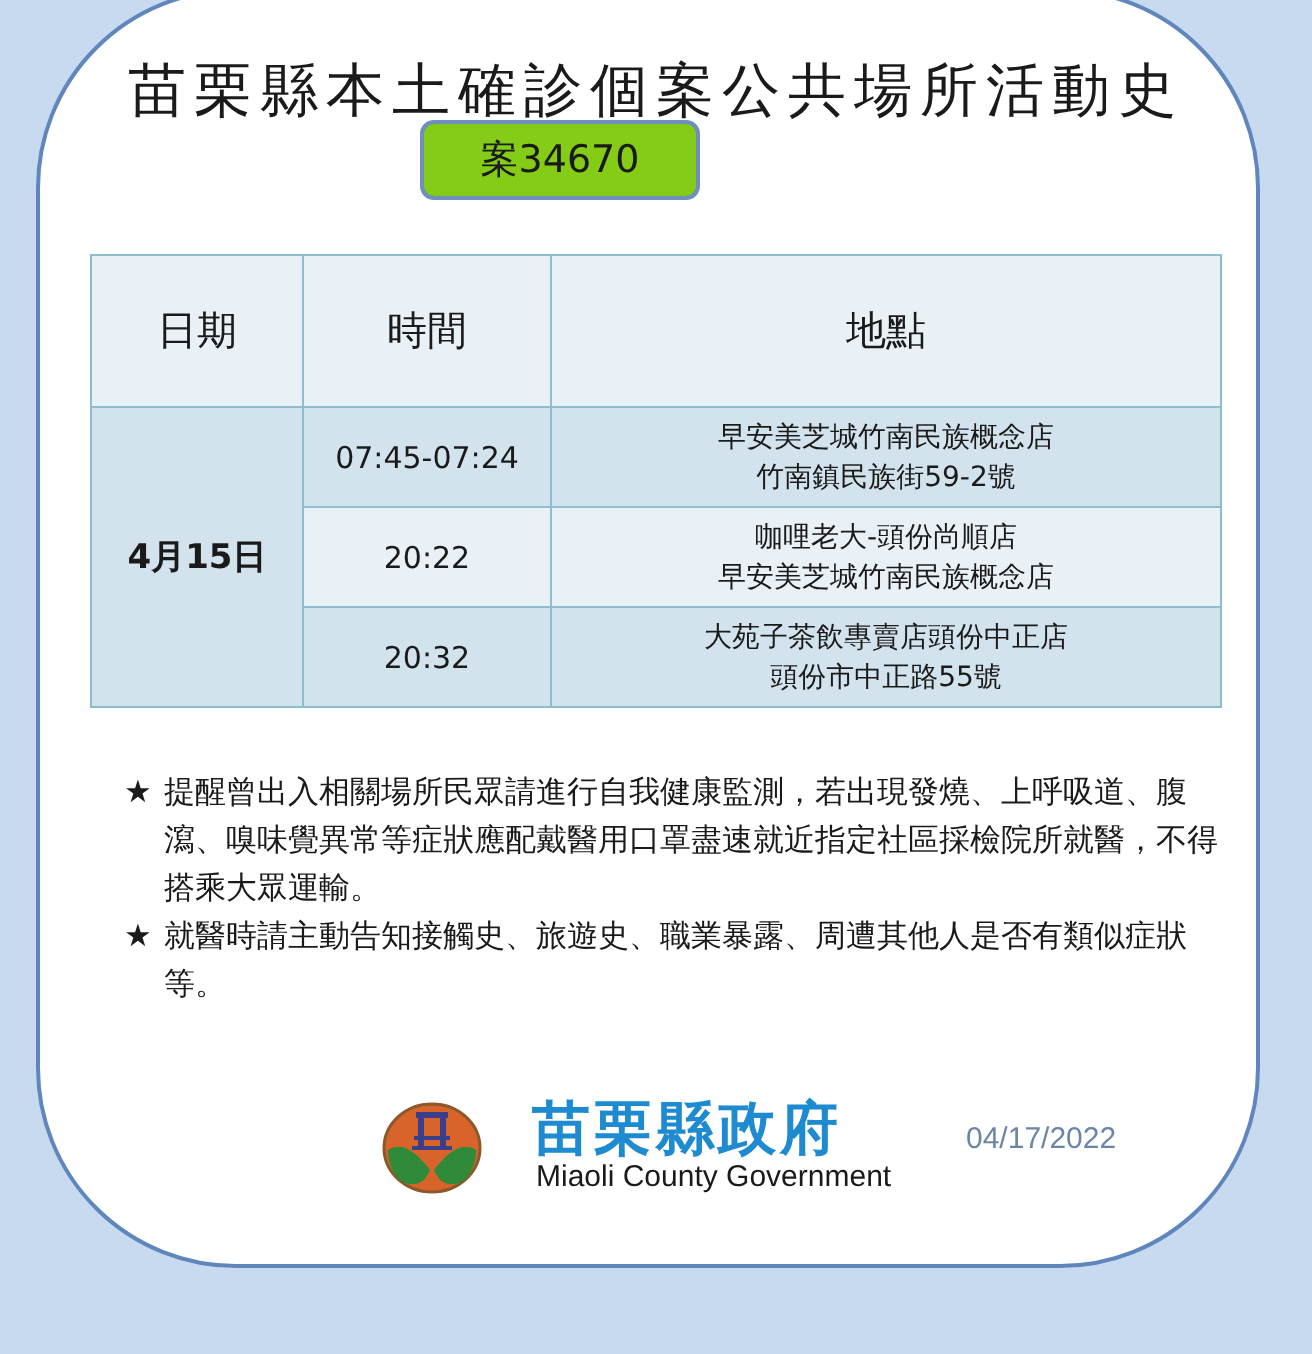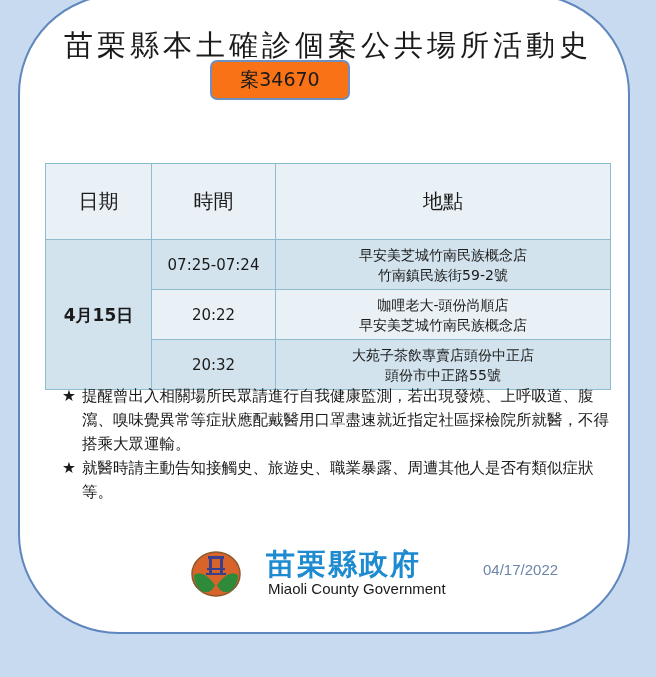--- a/index.html
+++ b/index.html
@@ -23,35 +23,34 @@
     left: 0; width: 656px; top: 26px;
     text-align: center;
     font-family: "DejaVu Serif", serif;
     font-size: 29px;
     letter-spacing: 4px;
     color: #1a1a1a;
   }
   .case-badge {
     position: absolute;
     left: 210px; top: 60px; width: 140px; height: 40px;
-    background: #f97316;
+    background: #84cc16;
     border: 2px solid #6f8fbf;
     border-radius: 7px;
     box-sizing: border-box;
     display: flex; align-items: center; justify-content: center;
     font-family: "DejaVu Sans", sans-serif;
     font-size: 19px; color: #1a1a1a;
   }
   table.activity {
     position: absolute;
     left: 45px; top: 127px;
     width: 566px;
     border-collapse: collapse;
     table-layout: fixed;
-    margin-top: 36px;
   }
   table.activity td, table.activity th {
     border: 1px solid #8fbdd0;
     text-align: center;
     padding: 0;
     color: #1a1a1a;
   }
   table.activity th {
     height: 75px;
     background: #e9f1f7;
@@ -114,21 +113,21 @@
       <col>
   </colgroup>
   <tbody>
       <tr>
     <th>日期</th>
     <th>時間</th>
     <th>地點</th>
   </tr>
   <tr class="r dark">
     <td rowspan="3" class="date-cell">4月15日</td>
-    <td class="time-cell">07:25-07:24</td>
+    <td class="time-cell">07:45-07:24</td>
     <td>
       <div>早安美芝城竹南民族概念店</div>
       <div>竹南鎮民族街59-2號</div>
     </td>
   </tr>
   <tr class="r light">
     <td class="time-cell">20:22</td>
     <td>
       <div>咖哩老大-頭份尚順店</div>
       <div>早安美芝城竹南民族概念店</div>

